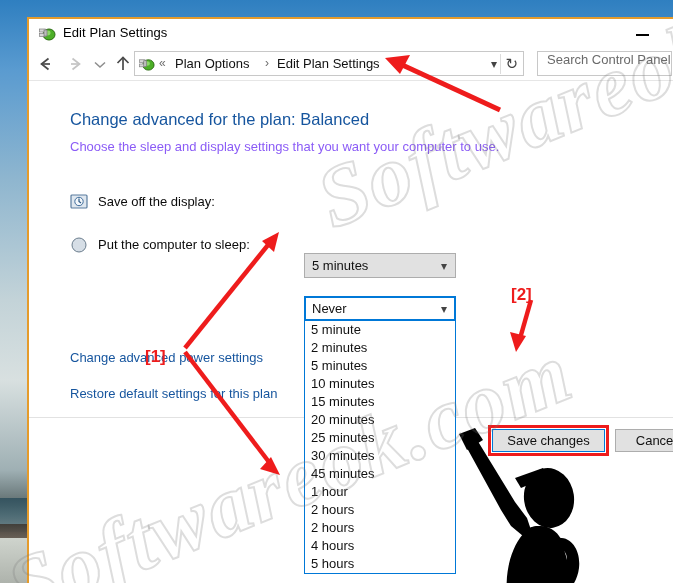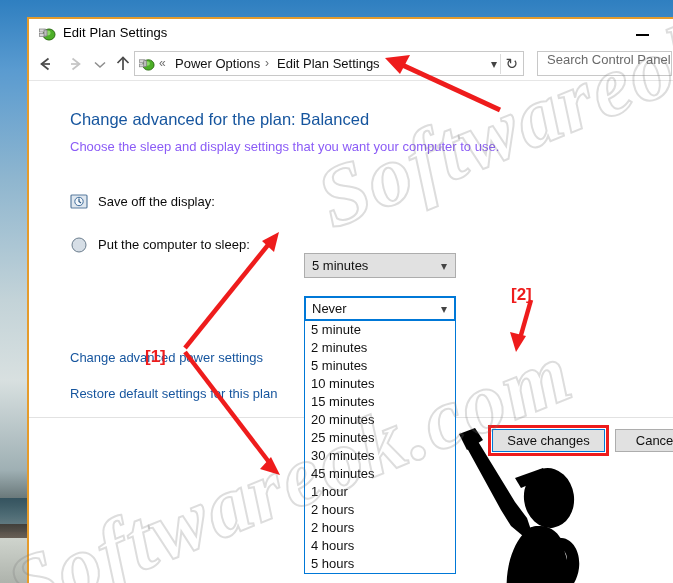--- a/index.html
+++ b/index.html
@@ -261,21 +261,21 @@
       <span class="ab-icon">
         <svg width="16" height="16" viewBox="0 0 17 17">
           <ellipse cx="10" cy="9.5" rx="6" ry="5.5" fill="#4caf27" stroke="#2b6b12" stroke-width="1"></ellipse>
           <ellipse cx="8.5" cy="8" rx="3" ry="2.4" fill="#9fe07a" opacity=".8"></ellipse>
           <rect x="0.5" y="4" width="6" height="3" fill="#d8d8d8" stroke="#808080" stroke-width=".7"></rect>
           <rect x="0.5" y="8.5" width="6" height="3" fill="#d8d8d8" stroke="#808080" stroke-width=".7"></rect>
           <rect x="5" y="5" width="3" height="6" fill="#bdbdbd" stroke="#7a7a7a" stroke-width=".7"></rect>
         </svg>
       </span>
       <span class="chev" id="ab-chev0">«</span>
-      <span class="crumb" id="ab-crumb1">Power Options</span>
+      <span class="crumb" id="ab-crumb1">Plan Options</span>
       <span class="chev" id="ab-chev1">›</span>
       <span class="crumb" id="ab-crumb2">Edit Plan Settings</span>
       <span class="ab-sep"></span>
       <span class="ab-drop">▾</span>
       <span class="ab-refresh">↻</span>
     </div>
 
     <div id="searchbox">
       <span class="ph">Search Control Panel</span>
     </div>

